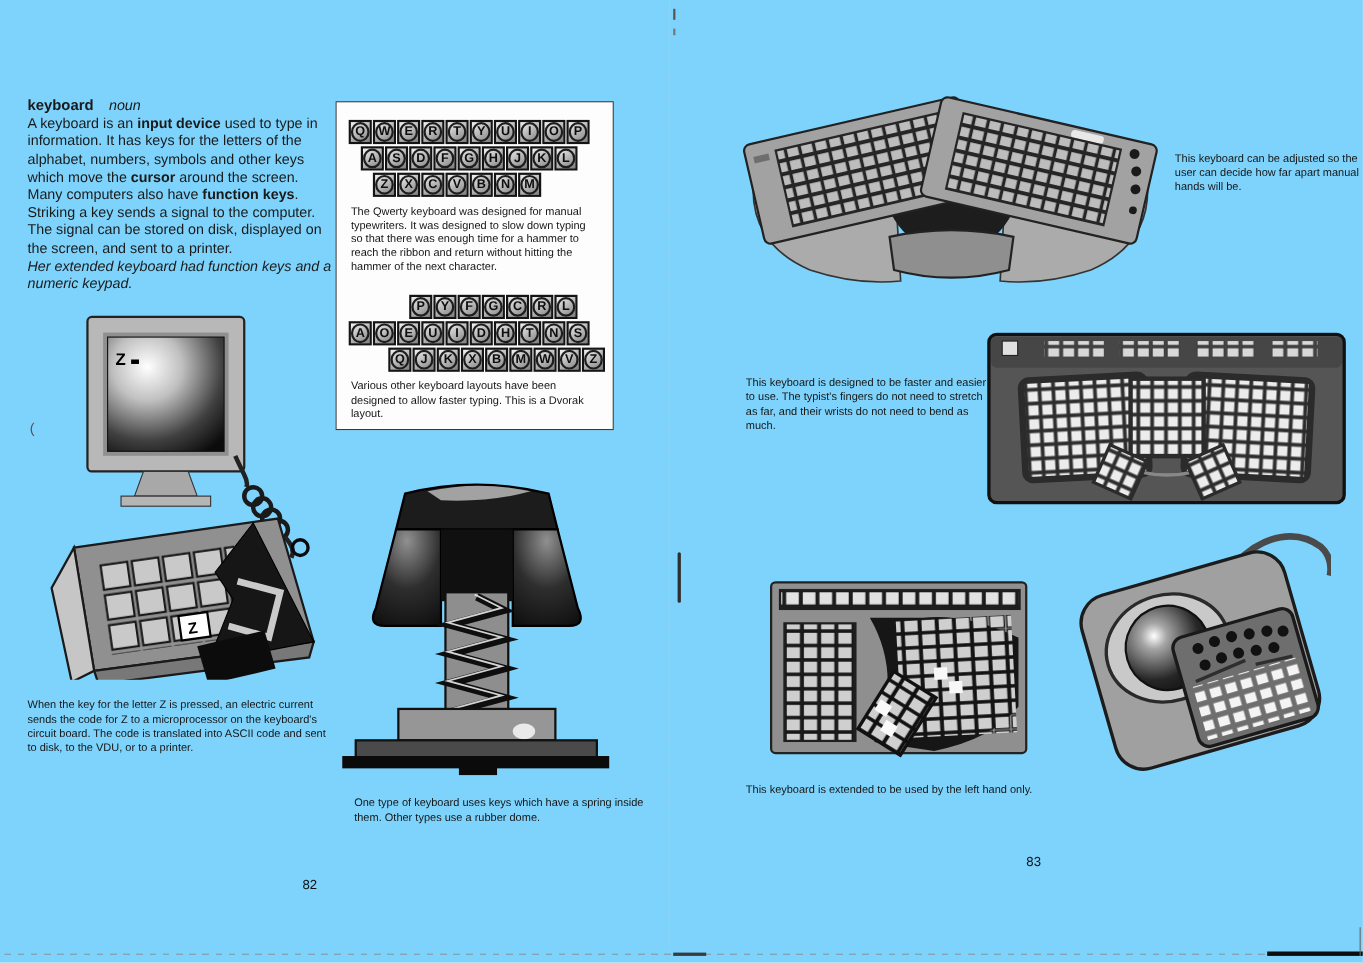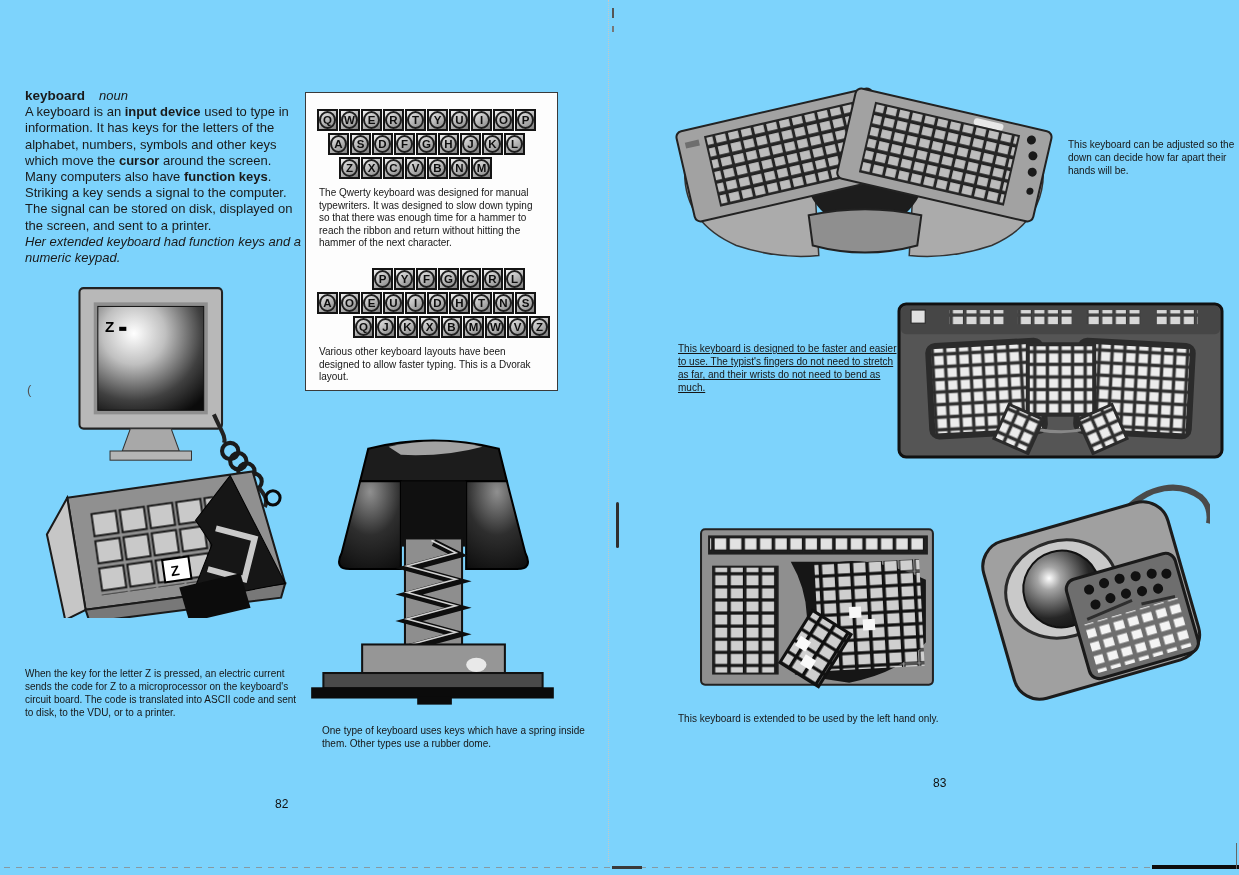--- a/index.html
+++ b/index.html
@@ -23,24 +23,24 @@
   .keyrow{display:flex;margin-bottom:2px;}
   .tkey{position:relative;width:21px;height:22px;margin-right:1px;flex:0 0 auto;
     background:linear-gradient(145deg,#f2f2f2 0%,#bdbdbd 45%,#7d7d7d 100%);
     border:2px solid #141414;box-sizing:border-box;
     display:flex;align-items:center;justify-content:center;}
   .tkey::before{content:"";position:absolute;inset:0px;border:2px solid #1d1d1d;border-radius:50%;}
   .tkey i{font-style:normal;font-weight:bold;font-size:11.5px;color:#0d0d0d;position:relative;}
   .qwerty .row0{margin-left:0;} .qwerty .row1{margin-left:11px;} .qwerty .row2{margin-left:22px;}
   .dvorak .row0{margin-left:55px;} .dvorak .row1{margin-left:0;} .dvorak .row2{margin-left:36px;}
   
-  #cap-z{position:absolute;left:25px;top:627px;width:282px;margin-top:40px;}
+  #cap-z{position:absolute;left:25px;top:595px;width:282px;margin-top:40px;}
   #cap-spring{position:absolute;left:322px;top:714px;width:284px;}
   #cap-adjust{position:absolute;left:1068px;top:128px;width:172px;}
-  #cap-ergo{position:absolute;left:678px;top:332px;width:224px;text-decoration:underline;}
+  #cap-ergo{position:absolute;left:678px;top:332px;width:224px;}
   #cap-lefthand{position:absolute;left:678px;top:702px;white-space:nowrap;}
   #cap-trackerball{position:absolute;left:962px;top:722px;width:274px;}
   .pageno{position:absolute;font-size:12px;color:#111;}
   #pg82{left:275px;top:797px;} #pg83{left:933px;top:776px;}
   
   .fig{position:absolute;}
   #fig-monitor{left:36px;top:282px;}
   #fig-spring{left:303px;top:430px;}
   #fig-split{left:668px;top:58px;}
   #fig-ergo{left:897px;top:302px;}
@@ -344,21 +344,21 @@
       <rect x="296" y="53" width="30" height="7" rx="3" fill="#e8e8e8"></rect>
       <rect x="196" y="60" width="148" height="72" fill="#262626"></rect>
       <rect x="198" y="62" width="144" height="68" fill="url(#spk)"></rect>
       <circle cx="356" cy="62" r="4.5" fill="#1a1a1a"></circle>
         <circle cx="361" cy="77" r="4.5" fill="#1a1a1a"></circle>
       <circle cx="364" cy="93" r="4.5" fill="#1a1a1a"></circle>
         <circle cx="366" cy="112" r="3.5" fill="#1a1a1a"></circle>
     </g>
   </svg>
 
-  <p id="cap-adjust" class="smallcap">This keyboard can be adjusted so the down can decide how far apart their hands will be.</p>
+  <p id="cap-adjust" class="smallcap">This keyboard can be adjusted so the user can decide how far apart manual hands will be.</p>
   <p id="cap-ergo" class="smallcap">This keyboard is designed to be faster and easier to use. The typist's fingers do not need to stretch as far, and their wrists do not need to bend as much.</p>
 
   <svg id="fig-ergo" class="fig" width="327" height="161" viewBox="0 0 325 160">
     <defs>
       <pattern id="ekw" width="12.5" height="12.5" patternUnits="userSpaceOnUse">
         <rect x="0.75" y="0.75" width="10" height="10" fill="#ececec" stroke="#333" stroke-width="1"></rect>
       </pattern>
       <pattern id="ekf" width="13.5" height="13" patternUnits="userSpaceOnUse">
         <rect x="1" y="1" width="11" height="11" fill="#d8d8d8" stroke="#333" stroke-width="1"></rect>
       </pattern>

